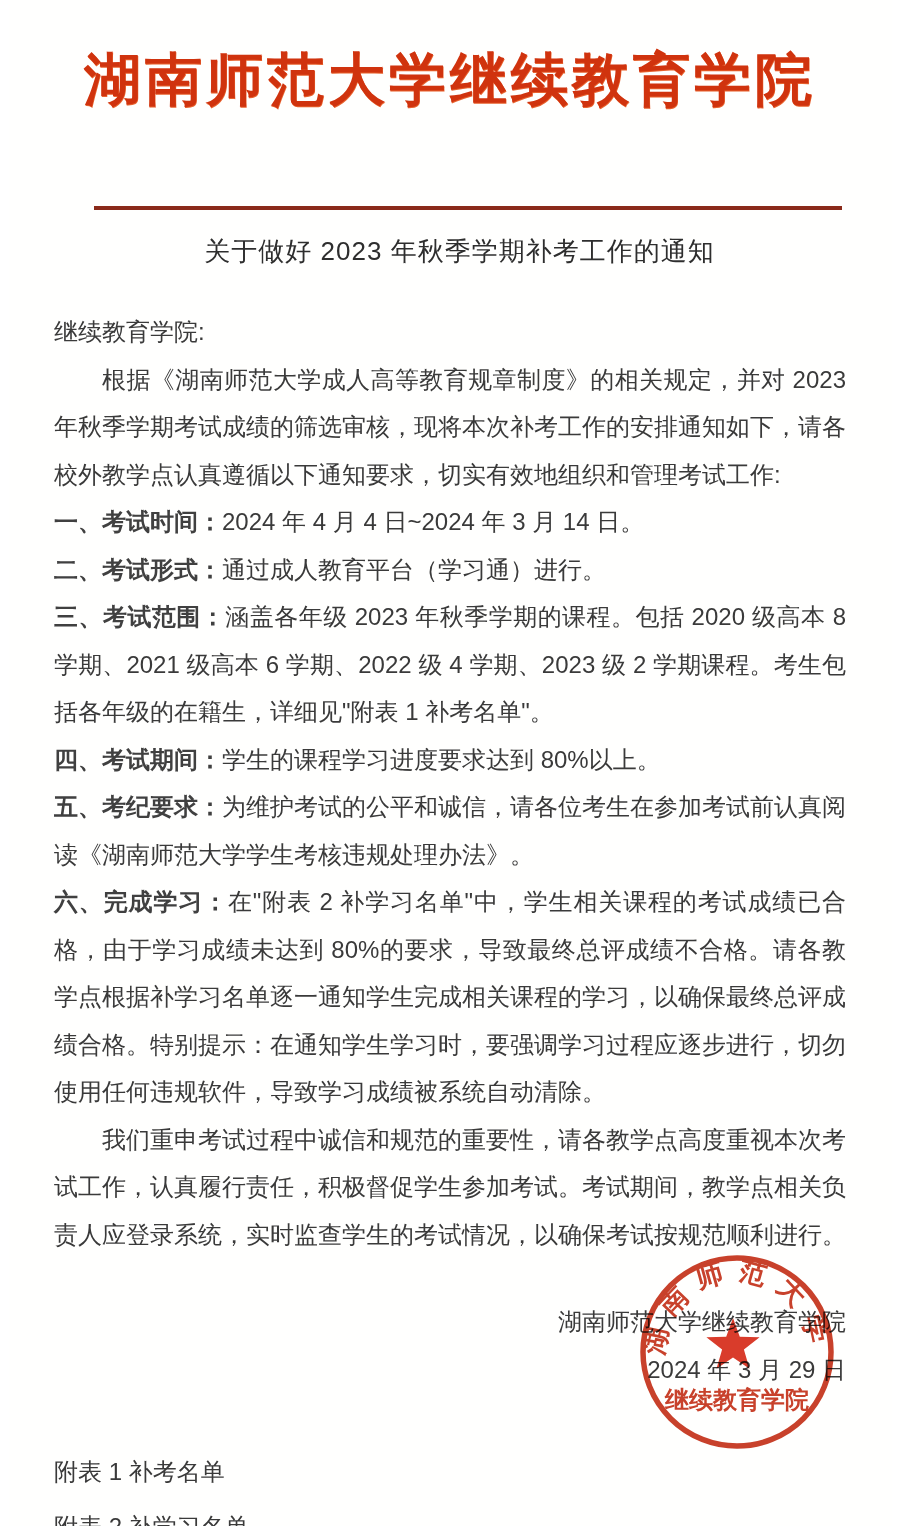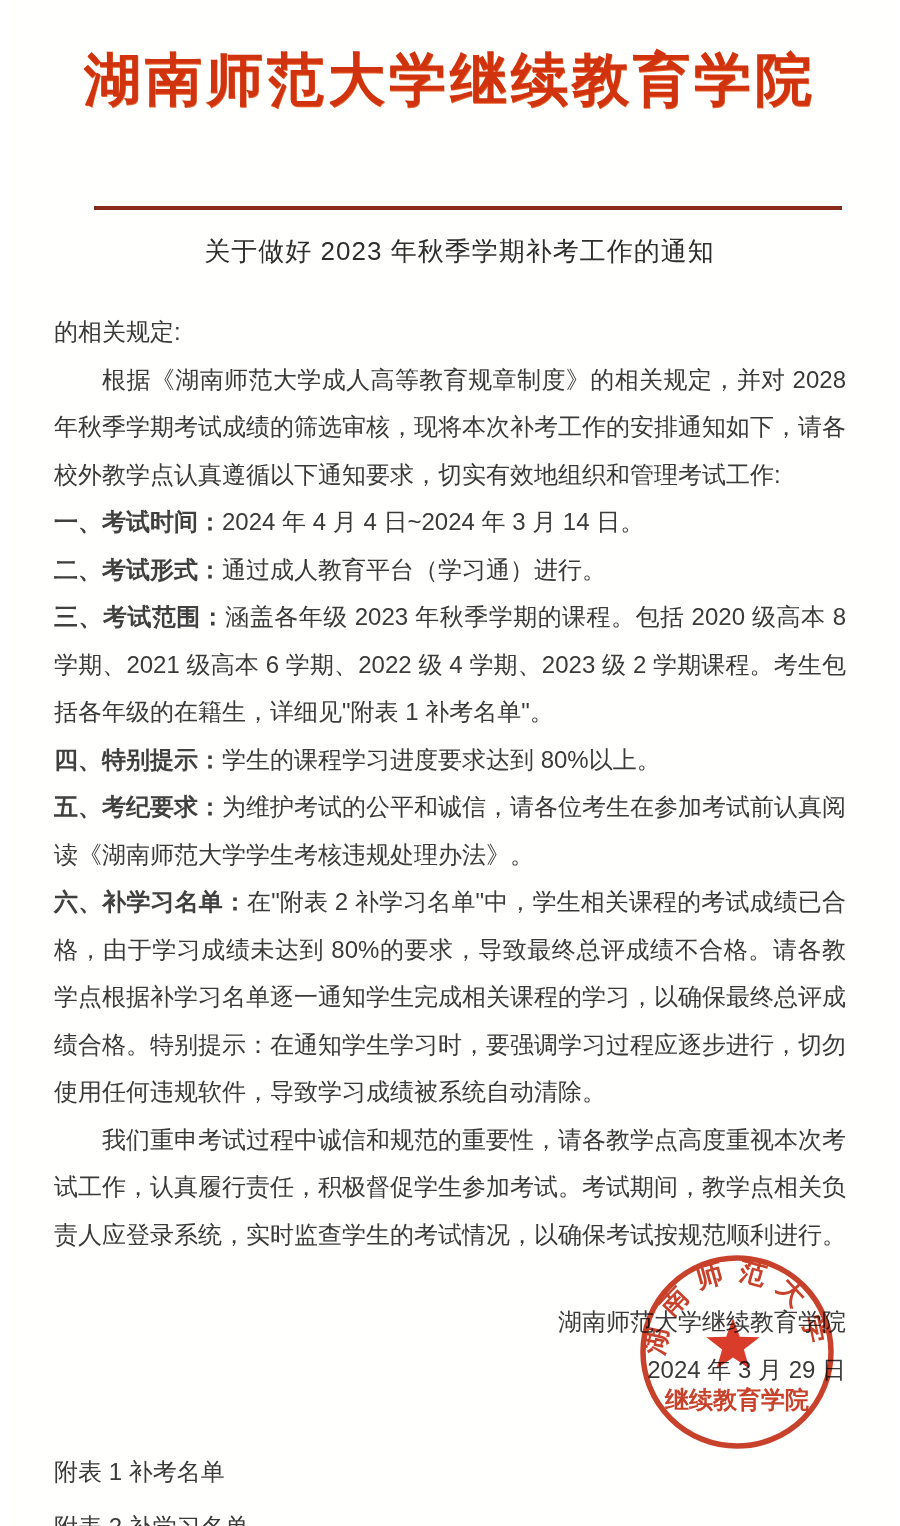--- a/index.html
+++ b/index.html
@@ -80,29 +80,29 @@
 
 <div class="page">
 
   <h1 class="org-title">湖南师范大学继续教育学院</h1>
 
   <div class="divider"></div>
 
   <h2 class="doc-title">关于做好 2023 年秋季学期补考工作的通知</h2>
 
   <div class="content">
-    <p>的相关规定:</p>
-    <p class="indent">根据《湖南师范大学成人高等教育规章制度》的相关规定，并对 2028 年秋季学期考试成绩的筛选审核，现将本次补考工作的安排通知如下，请各校外教学点认真遵循以下通知要求，切实有效地组织和管理考试工作:</p>
+    <p>继续教育学院:</p>
+    <p class="indent">根据《湖南师范大学成人高等教育规章制度》的相关规定，并对 2023 年秋季学期考试成绩的筛选审核，现将本次补考工作的安排通知如下，请各校外教学点认真遵循以下通知要求，切实有效地组织和管理考试工作:</p>
 
     <p class="item"><b class="lbl">一、考试时间：</b><span>2024 年 4 月 4 日~2024 年 3 月 14 日。</span></p>
     <p class="item"><b class="lbl">二、考试形式：</b><span>通过成人教育平台（学习通）进行。</span></p>
     <p class="item"><b class="lbl">三、考试范围：</b><span>涵盖各年级 2023 年秋季学期的课程。包括 2020 级高本 8 学期、2021 级高本 6 学期、2022 级 4 学期、2023 级 2 学期课程。考生包括各年级的在籍生，详细见"附表 1 补考名单"。</span></p>
-    <p class="item"><b class="lbl">四、特别提示：</b><span>学生的课程学习进度要求达到 80%以上。</span></p>
+    <p class="item"><b class="lbl">四、考试期间：</b><span>学生的课程学习进度要求达到 80%以上。</span></p>
     <p class="item"><b class="lbl">五、考纪要求：</b><span>为维护考试的公平和诚信，请各位考生在参加考试前认真阅读《湖南师范大学学生考核违规处理办法》。</span></p>
-    <p class="item"><b class="lbl">六、补学习名单：</b><span>在"附表 2 补学习名单"中，学生相关课程的考试成绩已合格，由于学习成绩未达到 80%的要求，导致最终总评成绩不合格。请各教学点根据补学习名单逐一通知学生完成相关课程的学习，以确保最终总评成绩合格。特别提示：在通知学生学习时，要强调学习过程应逐步进行，切勿使用任何违规软件，导致学习成绩被系统自动清除。</span></p>
+    <p class="item"><b class="lbl">六、完成学习：</b><span>在"附表 2 补学习名单"中，学生相关课程的考试成绩已合格，由于学习成绩未达到 80%的要求，导致最终总评成绩不合格。请各教学点根据补学习名单逐一通知学生完成相关课程的学习，以确保最终总评成绩合格。特别提示：在通知学生学习时，要强调学习过程应逐步进行，切勿使用任何违规软件，导致学习成绩被系统自动清除。</span></p>
 
     <p class="indent">我们重申考试过程中诚信和规范的重要性，请各教学点高度重视本次考试工作，认真履行责任，积极督促学生参加考试。考试期间，教学点相关负责人应登录系统，实时监查学生的考试情况，以确保考试按规范顺利进行。</p>
 
     <div class="signature">
       <p>湖南师范大学继续教育学院</p>
       <p>2024 年 3 月 29 日</p>
     </div>
 
     <div class="attachments">
       <p>附表 1 补考名单</p>

